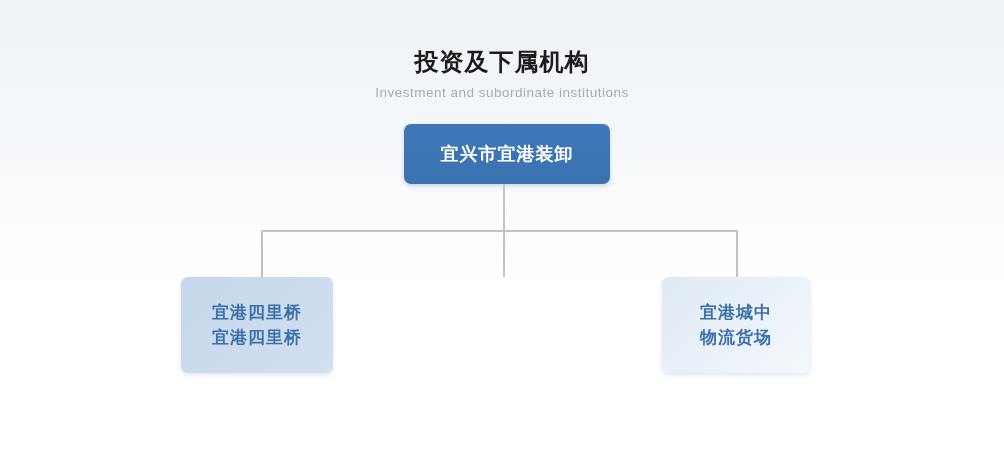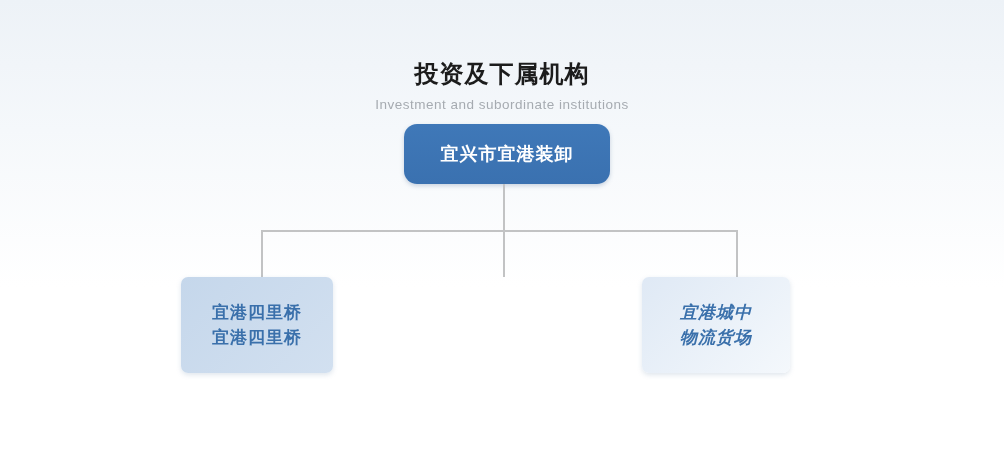--- a/index.html
+++ b/index.html
@@ -9,41 +9,41 @@
     overflow: hidden;
   }
   .stage {
     position: relative;
     width: 1004px;
     height: 463px;
     background: linear-gradient(180deg, #edf2f7 0%, #f5f8fb 28%, #ffffff 62%, #ffffff 100%);
   }
 
   
-  .header { position: absolute; top: 58px; left: 0; width: 100%; text-align: center; }
+  .header { position: absolute; top: 46px; left: 0; width: 100%; text-align: center; }
   .title {
     font-size: 24px;
     font-weight: bold;
     color: #1c1c1c;
     letter-spacing: 1px;
   }
   .subtitle {
     margin-top: 7px;
     font-size: 13.5px;
     color: #a6abb1;
     letter-spacing: 0.5px;
   }
 
   
   .root-box {
     position: absolute;
     left: 404px; top: 124px;
     width: 206px; height: 60px;
     background: linear-gradient(180deg, #3f78b8 0%, #3a71b0 100%);
-    border-radius: 13px;
+    border-radius: 7px;
     display: flex;
     flex-direction: column;
     align-items: center;
     justify-content: center;
     color: #ffffff;
     font-size: 18px;
     font-weight: bold;
     line-height: 22px;
     letter-spacing: 1px;
     box-shadow: 0 2px 4px rgba(60, 96, 140, 0.25);
@@ -71,22 +71,22 @@
     font-size: 17px;
     font-weight: bold;
     line-height: 25px;
     letter-spacing: 1px;
     box-shadow: 0 2px 5px rgba(110, 140, 175, 0.22);
   }
   .child-1 { left: 181px; width: 152px;
     background: linear-gradient(135deg, #c5d7eb 0%, #d2e0f0 100%); }
   .child-2 { left: 423px; width: 150px;
     background: linear-gradient(135deg, #cbdcee 0%, #d9e6f3 100%); }
-  .child-3 { left: 642px; width: 148px;
-    background: linear-gradient(135deg, #dfe9f5 0%, #f4f8fc 100%); font-style: italic; }
+  .child-3 { left: 662px; width: 148px;
+    background: linear-gradient(135deg, #dfe9f5 0%, #f4f8fc 100%); }
 </style>
 </head>
 <body>
 
 <div class="stage">
 
   <div class="header">
     <div class="title">投资及下属机构</div>
     <div class="subtitle">Investment and subordinate institutions</div>
   </div>

